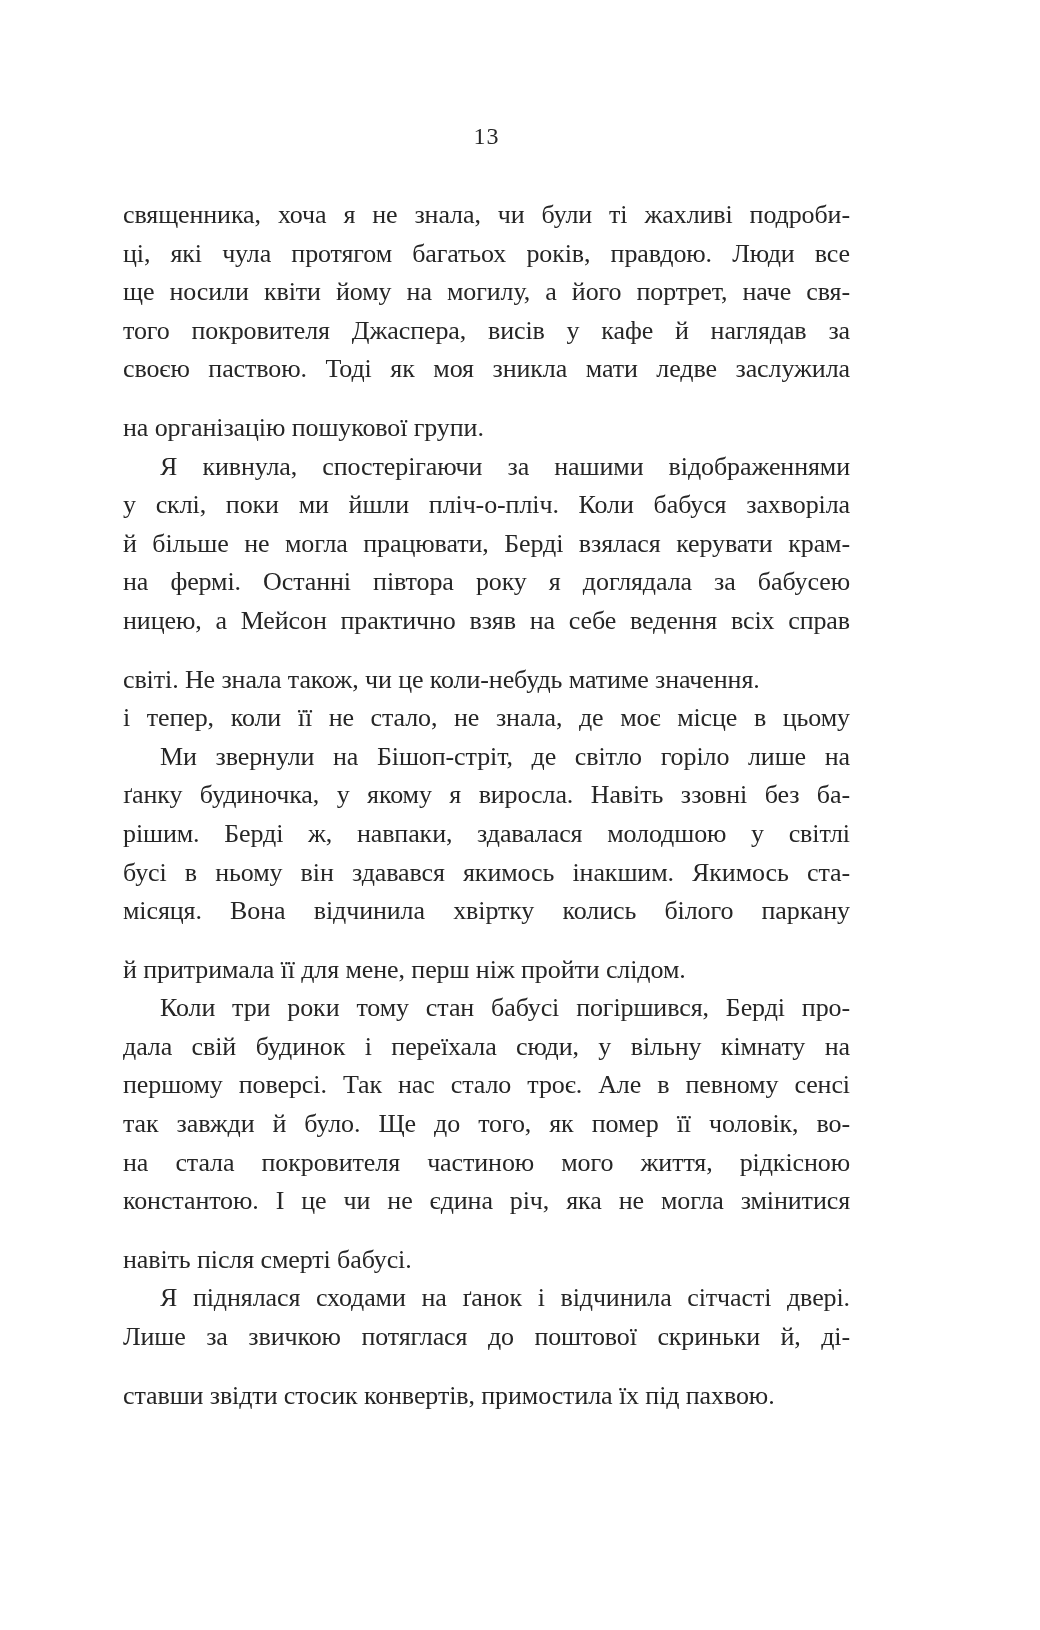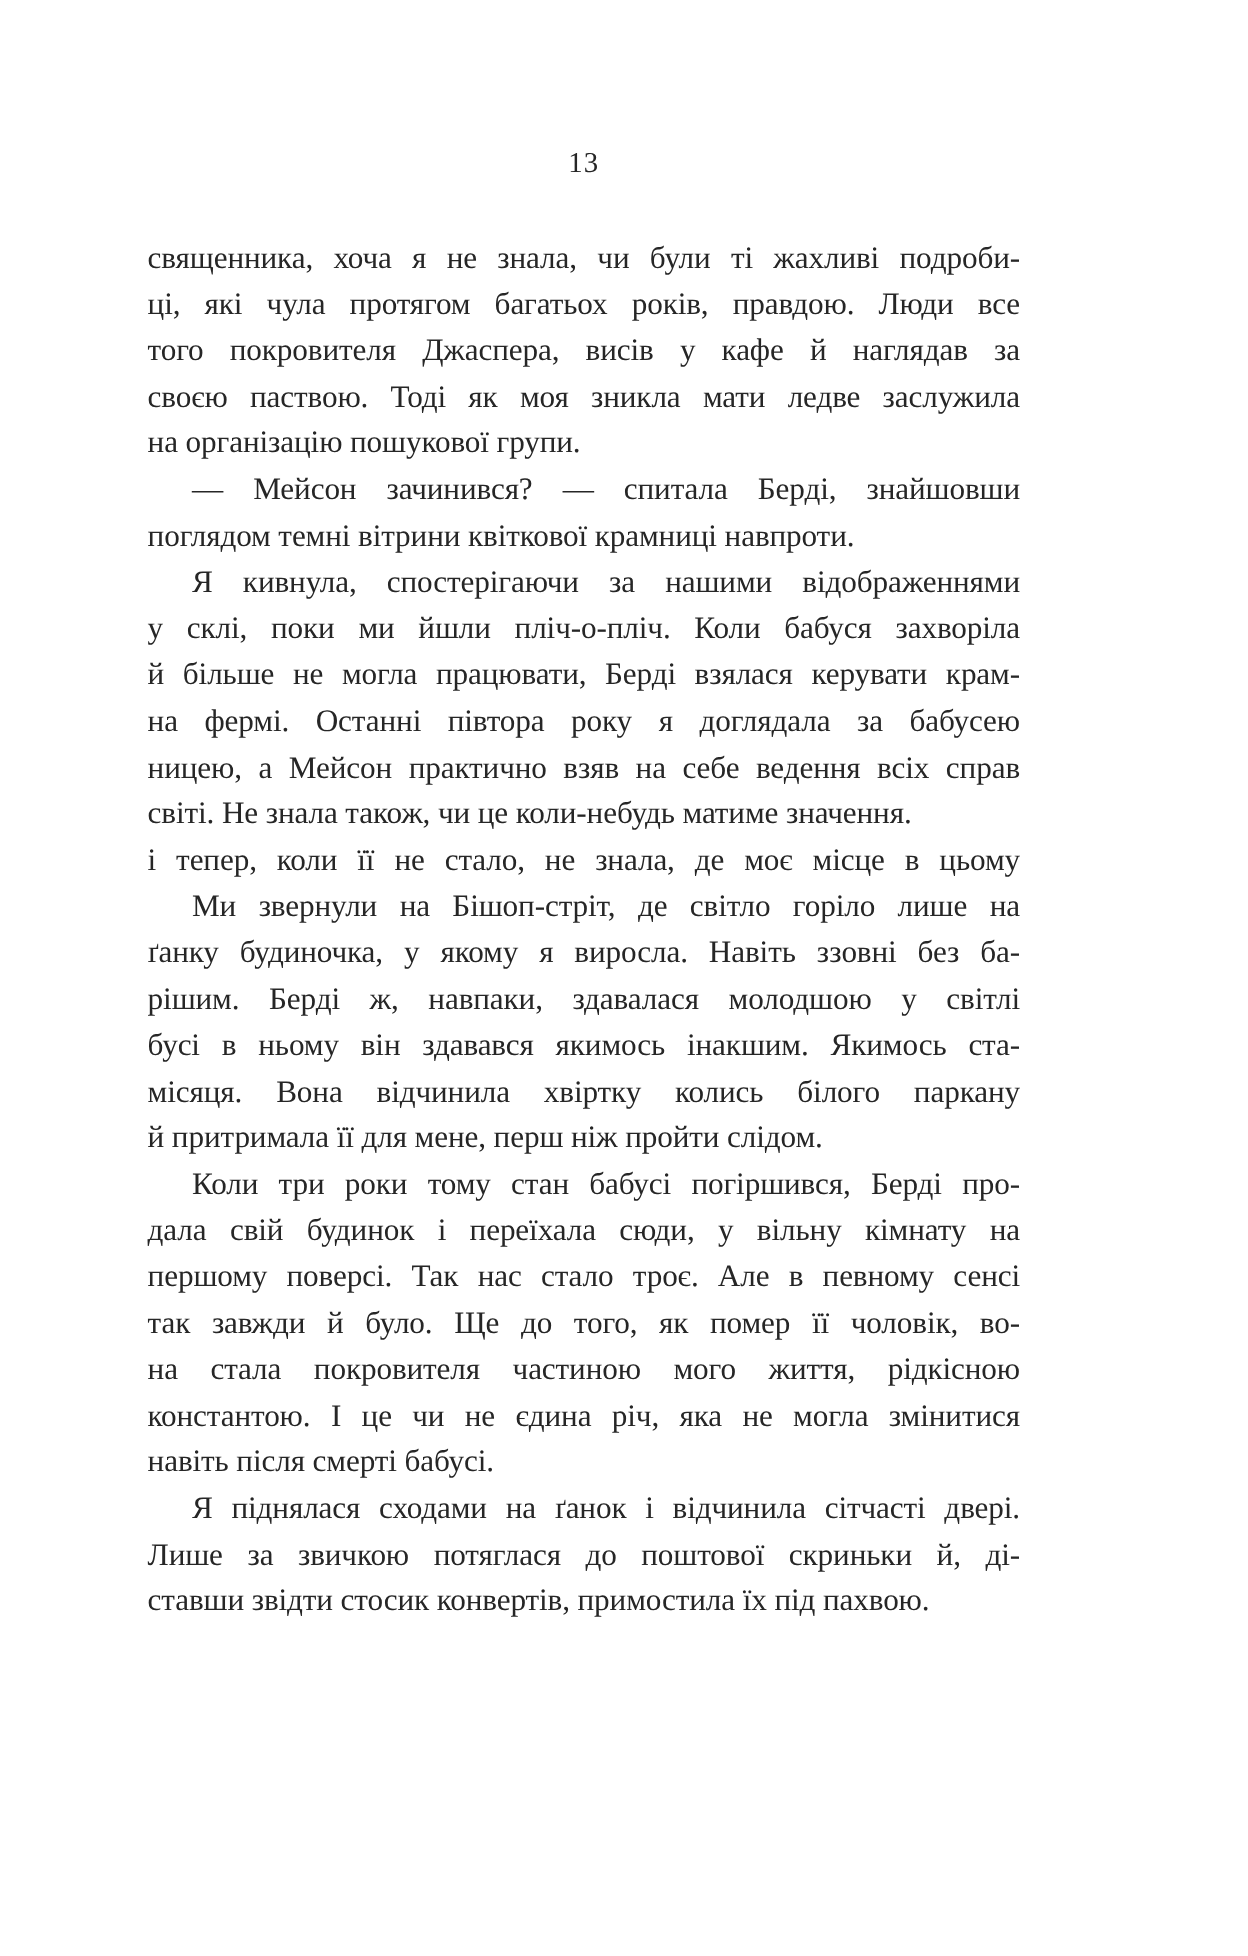--- a/index.html
+++ b/index.html
@@ -33,41 +33,39 @@
   .line {
     font-size: 26px;
     line-height: 38.6px;
     letter-spacing: -0.1px;
     text-align: justify;
     text-align-last: justify;
     white-space: normal;
   }
   .line.last {
     text-align-last: left;
+    margin-top: 20px;
   }
   .line.indent {
     text-indent: 37px;
   }
 </style>
 </head>
 <body>
 
 <div class="page">
   <div class="page-number">13</div>
   <div class="text-block">
       <div class="paragraph">
         <div class="line">священника, хоча я не знала, чи були ті жахливі подроби-</div>
         <div class="line">ці, які чула протягом багатьох років, правдою. Люди все</div>
+        <div class="line">ще носили квіти йому на могилу, а його портрет, наче свя-</div>
         <div class="line">того покровителя Джаспера, висів у кафе й наглядав за</div>
         <div class="line">своєю паствою. Тоді як моя зникла мати ледве заслужила</div>
         <div class="line last">на організацію пошукової групи.</div>
-      </div>
-      <div class="paragraph">
-        <div class="line indent">— Мейсон зачинився? — спитала Берді, знайшовши</div>
-        <div class="line last">поглядом темні вітрини квіткової крамниці навпроти.</div>
       </div>
       <div class="paragraph">
         <div class="line indent">Я кивнула, спостерігаючи за нашими відображеннями</div>
         <div class="line">у склі, поки ми йшли пліч-о-пліч. Коли бабуся захворіла</div>
         <div class="line">й більше не могла працювати, Берді взялася керувати крам-</div>
         <div class="line">на фермі. Останні півтора року я доглядала за бабусею</div>
         <div class="line">ницею, а Мейсон практично взяв на себе ведення всіх справ</div>
         <div class="line last">світі. Не знала також, чи це коли-небудь матиме значення.</div>
         <div class="line">і тепер, коли її не стало, не знала, де моє місце в цьому</div>
       </div>

